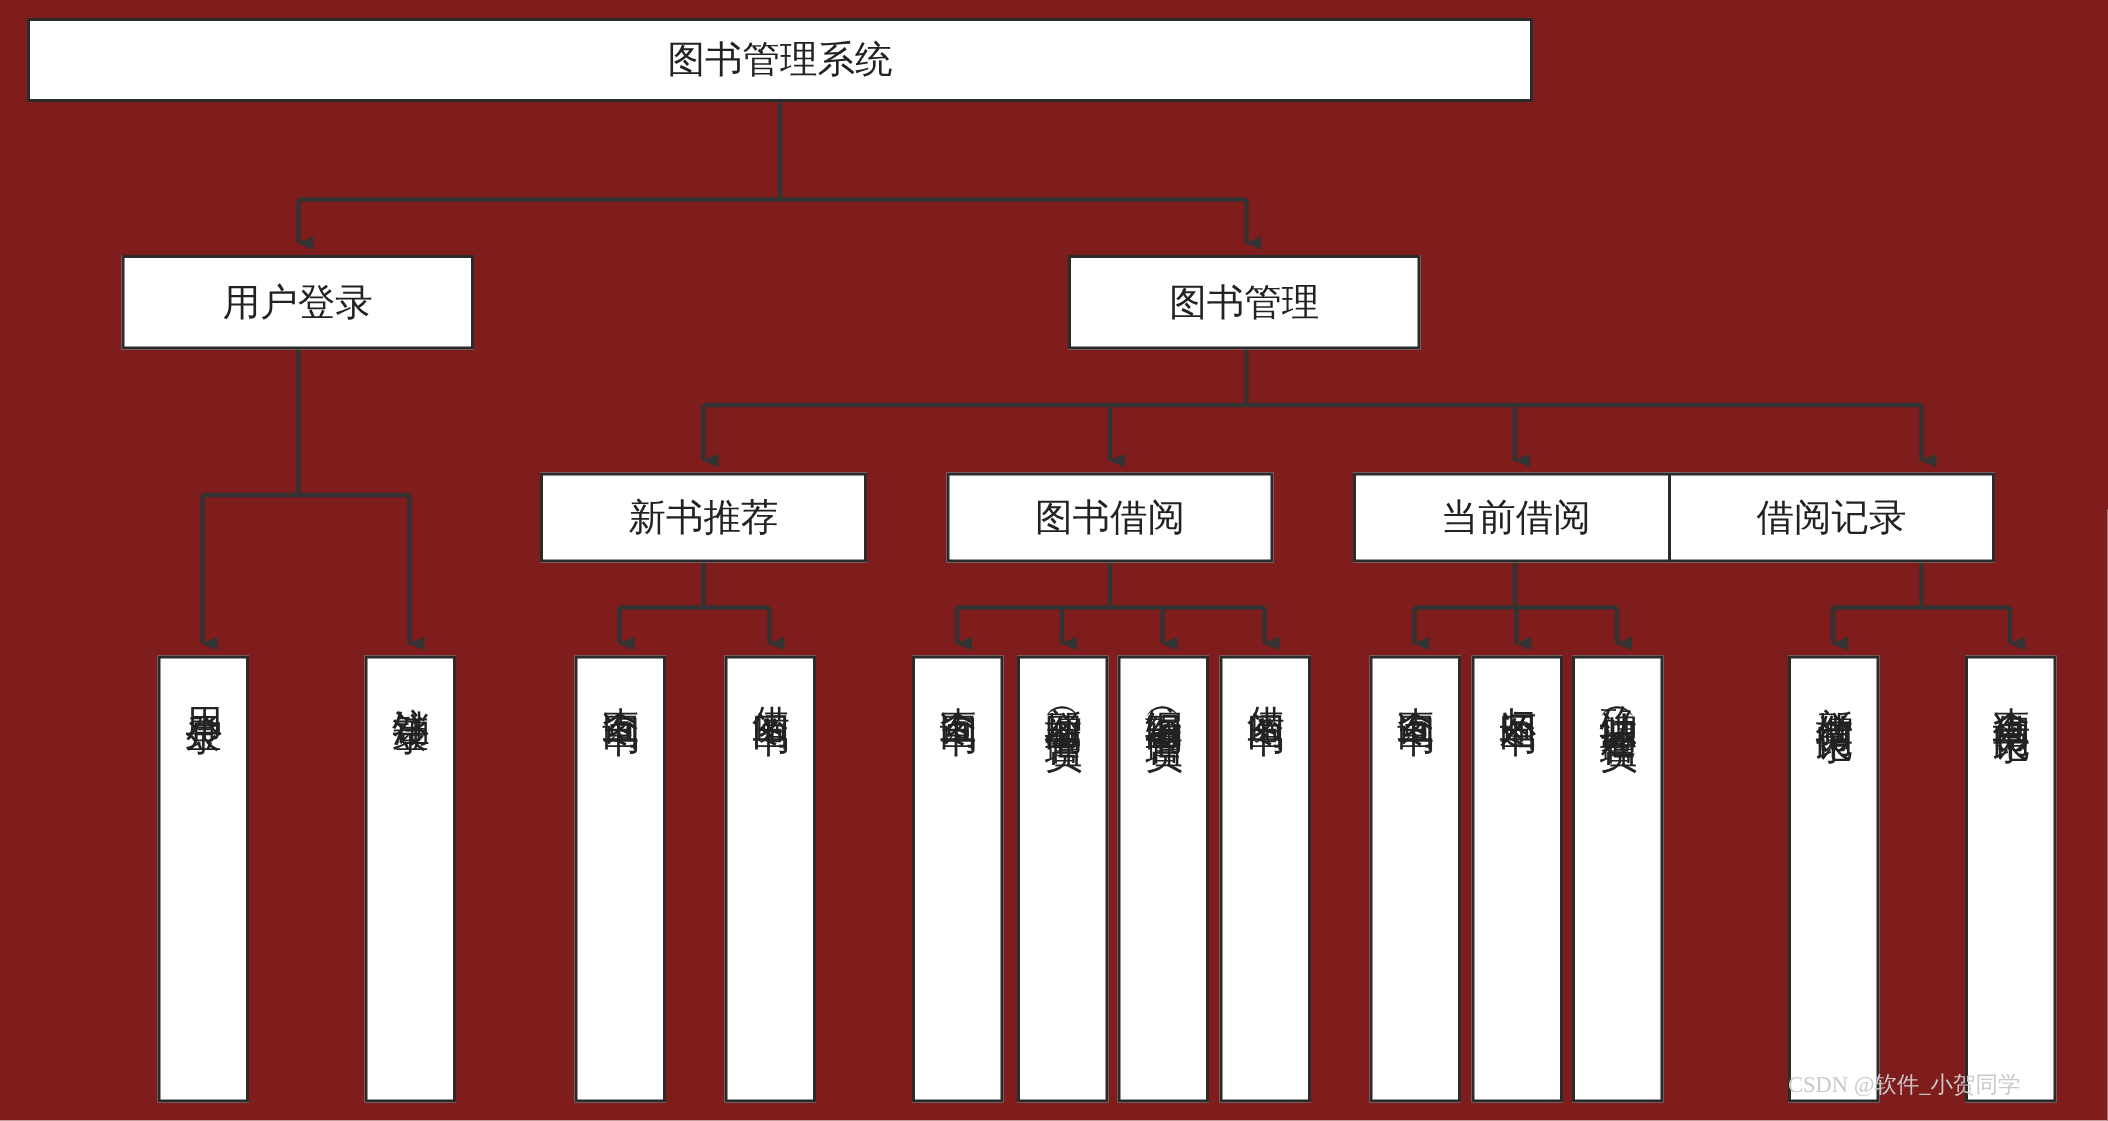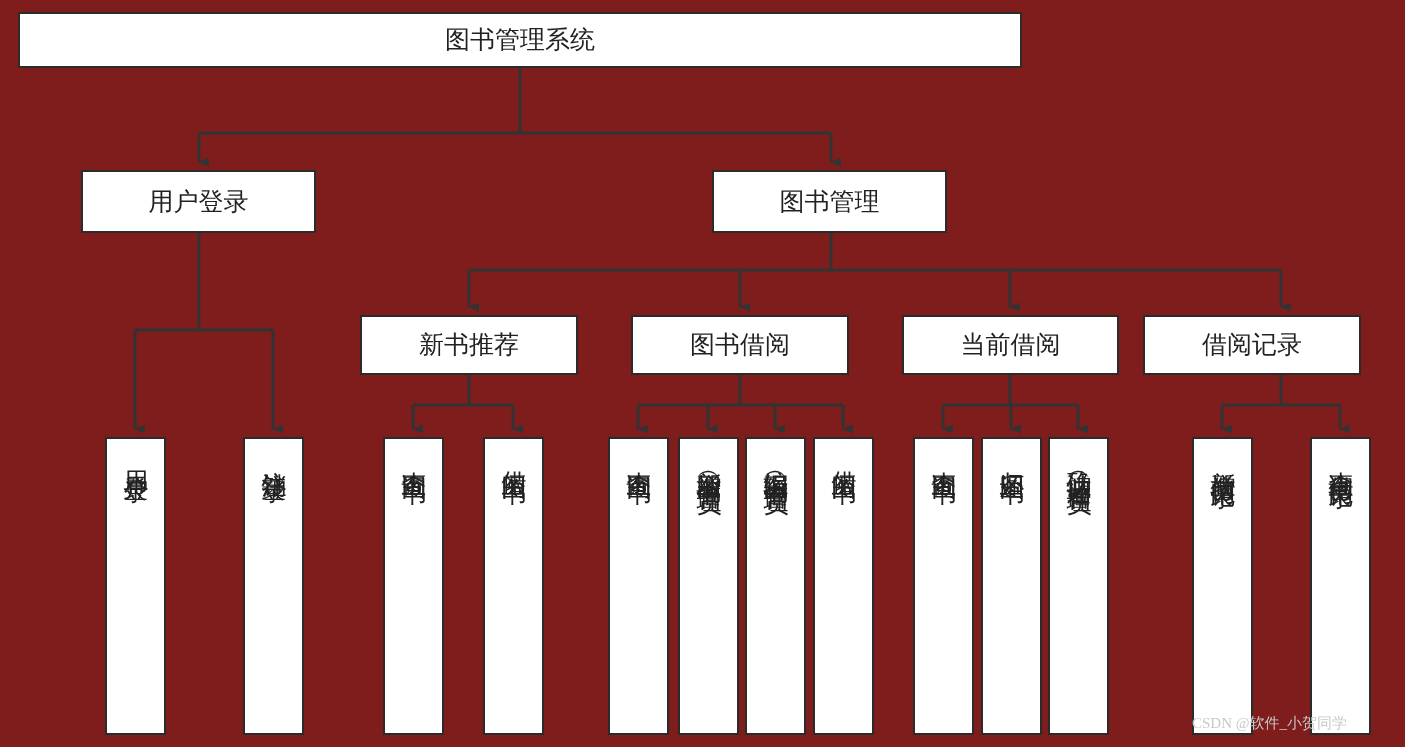--- a/index.html
+++ b/index.html
@@ -134,21 +134,21 @@
 
   <div class="node horizontal" style="left:360px; top:315px; width:218px; height:60px;">
     <span class="node-label">新书推荐</span>
   </div>
   <div class="node horizontal" style="left:902px; top:315px; width:217px; height:60px;">
     <span class="node-label">当前借阅</span>
   </div>
   <div class="node horizontal" style="left:631px; top:315px; width:218px; height:60px;">
     <span class="node-label">图书借阅</span>
   </div>
-  <div class="node horizontal" style="left:1143px; top:315px; width:218px; height:60px;">
+  <div class="node horizontal" style="left:1112px; top:315px; width:218px; height:60px;">
     <span class="node-label">借阅记录</span>
   </div>
 
   <div class="node vertical" style="left:105px; top:437px; width:61px; height:298px;">
     <span class="node-label">用户登录</span>
   </div>
   <div class="node vertical" style="left:243px; top:437px; width:61px; height:298px;">
     <span class="node-label">注销登录</span>
   </div>
 

